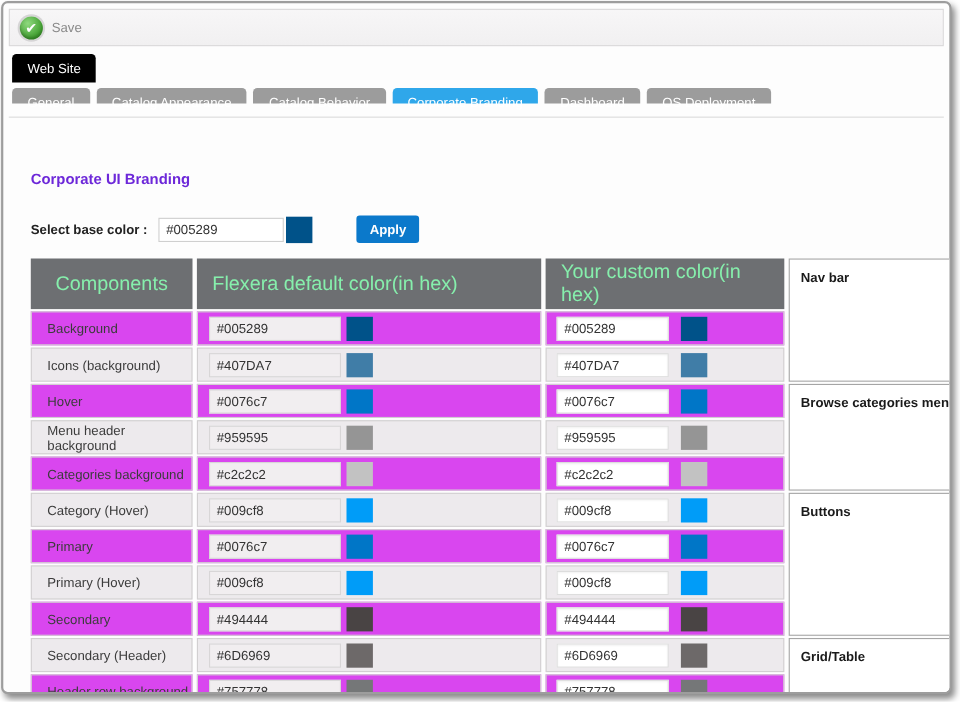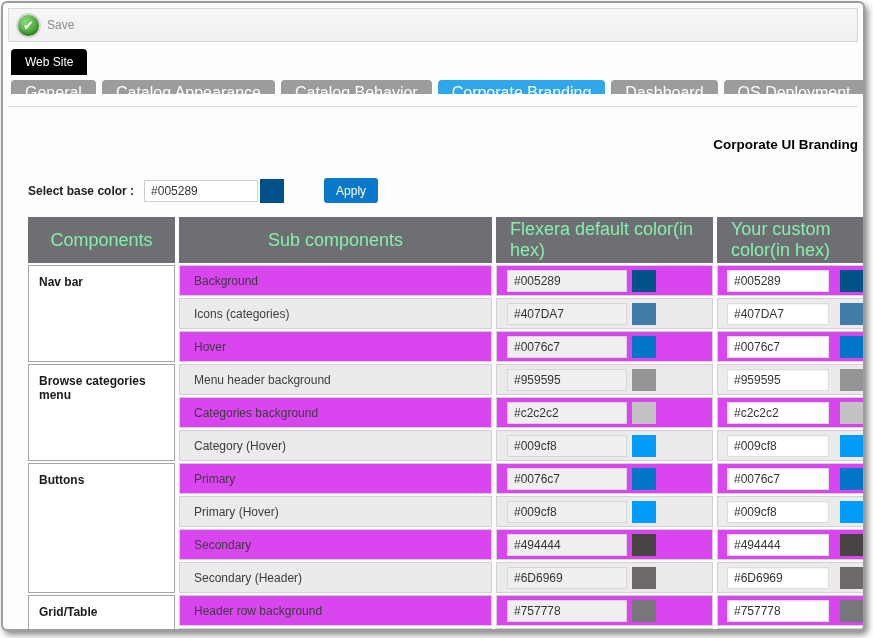--- a/index.html
+++ b/index.html
@@ -16,33 +16,33 @@
             background:radial-gradient(circle at 35% 30%,#8fd97f,#3f9e2e 70%);
             box-shadow:0 0 0 2px #d6d5d6, inset 0 -2px 3px rgba(0,0,0,.25);
             color:#fff;font-weight:bold;font-size:13px;line-height:21px;text-align:center;}
   .save-lbl{color:#8a8a8a;font-size:12px;}
   
   .site-tab-row{margin-top:7px;height:26px;}
   .site-tab{display:inline-block;margin-left:3px;height:26px;line-height:26px;padding:0 14px;
             background:#000000;color:#fff;font-size:12px;border-radius:4px 4px 0 0;cursor:pointer;}
   
   .tabs-row{margin-top:5px;height:26px;border-bottom:1px solid #dadada;display:flex;gap:6px;padding-left:3px;}
-  .tab{height:14px;line-height:26px;padding:0 14px;background:#9c9c9c;color:#fff;font-size:16px;
+  .tab{height:14px;line-height:26px;padding:0 14px;background:#9c9c9c;color:#fff;font-size:12px;
        border-radius:4px 4px 0 0;cursor:pointer;white-space:nowrap;}
   .tab.active{background:#2fa7ea;}
   
   .content{padding-left:20px;}
-  .page-title{margin-top:30px;color:#000000;font-size:13.5px;font-weight:bold;text-align:right;}
+  .page-title{margin-top:48px;color:#6d28d9;font-size:13.5px;font-weight:bold;}
   .base-row{margin-top:26px;display:flex;align-items:center;}
   .base-lbl{font-size:12px;font-weight:bold;color:#222;}
   .base-input{margin-left:10px;width:100px;height:20px;border:1px solid #cfcfcf;font-size:12px;
               padding:0 6px;color:#333;font-family:inherit;}
   .base-swatch{width:24px;height:24px;margin-left:2px;}
   .apply-btn{margin-left:40px;height:25px;padding:0 12px;background:#0b79cb;color:#fff;border:none;
-             font-size:12px;font-weight:normal;border-radius:3px;cursor:pointer;font-family:inherit;}
+             font-size:12px;font-weight:bold;border-radius:3px;cursor:pointer;font-family:inherit;}
   
   .grid{margin-top:14px;display:grid;grid-template-columns:147px 313px 217px 163px;
         column-gap:4px;row-gap:2px;width:844px;}
   .hcell{background:#6d6f72;color:#86efac;font-size:18px;height:46px;display:flex;align-items:center;}
   .hcell.center{justify-content:center;}
   .hcell.left{padding-left:14px;}
   .comp-cell{background:#fff;border:1px solid #a5a5a5;font-size:12px;font-weight:bold;color:#1a1a1a;
              padding:9px 0 0 10px;box-sizing:border-box;}
   .cell{border:1px solid #d2d0d1;box-sizing:border-box;height:31px;display:flex;align-items:center;
         font-size:12px;color:#3c3c3c;}
@@ -87,34 +87,33 @@
 
     <div class="base-row">
       <span class="base-lbl">Select base color :</span>
       <input class="base-input" type="text" value="#005289" style="">
       <div class="base-swatch" style="background: rgb(0, 82, 137);"></div>
       <button class="apply-btn">Apply</button>
     </div>
 
     <div class="grid" id="branding-grid">
         <div class="hcell center">Components</div>
-        <div class="hcell center">Sub components</div>
         <div class="hcell left">Flexera default color(in hex)</div>
         <div class="hcell left">Your custom color(in hex)</div>
         <div class="comp-cell" style="grid-row: span 3;">Nav bar</div>
         <div class="cell sub even">Background</div>
         <div class="cell even">
           <input type="text" readonly="" class="def-input" value="#005289" style="">
           <div class="swatch" style="background: rgb(0, 82, 137);"></div>
         </div>
         <div class="cell even">
           <input type="text" class="cus-input" value="#005289" style="">
           <div class="swatch cus" style="background: rgb(0, 82, 137);"></div>
         </div>
-        <div class="cell sub odd">Icons (categories)</div>
+        <div class="cell sub odd">Icons (background)</div>
         <div class="cell odd">
           <input type="text" readonly="" class="def-input" value="#407DA7" style="">
           <div class="swatch" style="background: rgb(64, 125, 167);"></div>
         </div>
         <div class="cell odd">
           <input type="text" class="cus-input" value="#407DA7" style="">
           <div class="swatch cus" style="background: rgb(64, 125, 167);"></div>
         </div>
         <div class="cell sub even">Hover</div>
         <div class="cell even">

